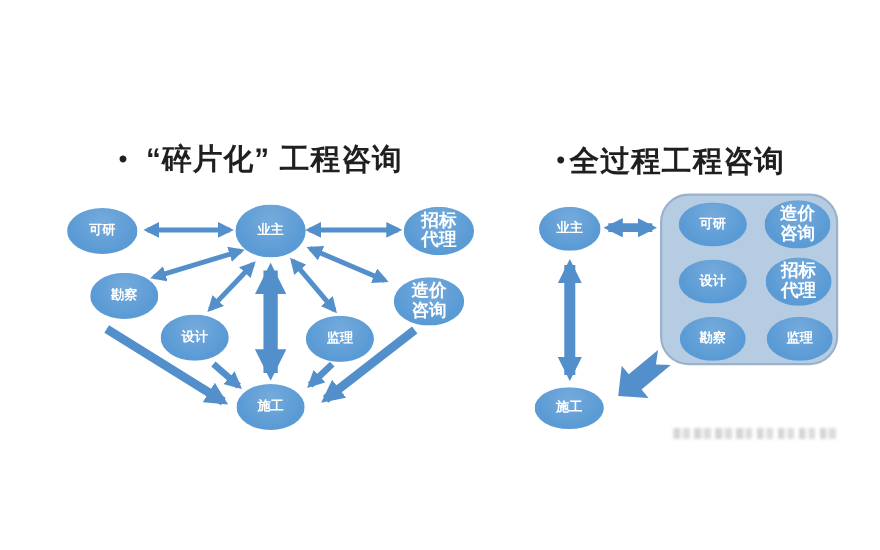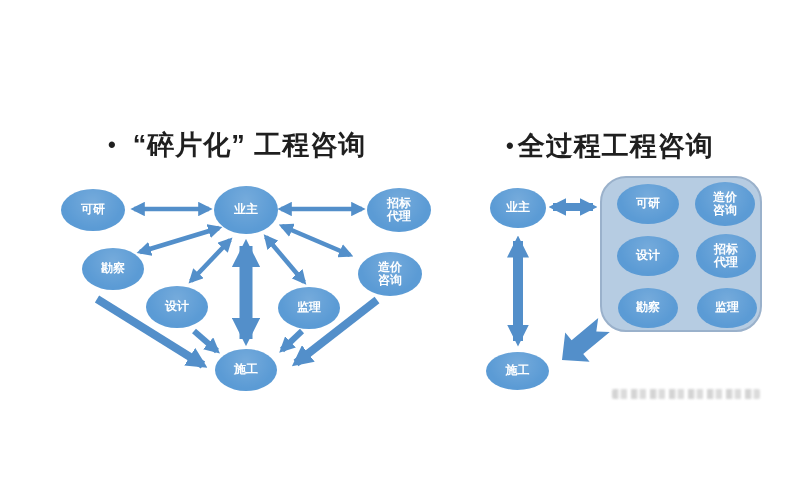--- a/index.html
+++ b/index.html
@@ -21,21 +21,21 @@
   .title-left .bullet{margin-right:16px;}
   .title-right .bullet{margin-right:3px;}
   .node{
     position:absolute;border-radius:50%;
     background:radial-gradient(ellipse at 50% 30%, rgba(255,255,255,.16), rgba(255,255,255,0) 65%), var(--node-fill);
     color:#fff;display:flex;align-items:center;justify-content:center;
     text-align:center;z-index:3;
   }
   .node span{white-space:pre-line;line-height:1.12;font-weight:600;}
   .n1{font-size:12px;}
-  .n2{font-size:12px;text-align:center;}
+  .n2{font-size:16px;text-align:center;}
   .group{
     position:absolute;left:600px;top:176px;width:162px;height:156px;
     background:var(--group-fill);
     border:2px solid var(--group-border);
     border-radius:26px;box-sizing:border-box;z-index:1;
   }
   .arrows{position:absolute;left:0;top:0;z-index:2;pointer-events:none;}
   .watermark{
     position:absolute;left:612px;top:389px;width:148px;height:10px;
     background:repeating-linear-gradient(90deg,

